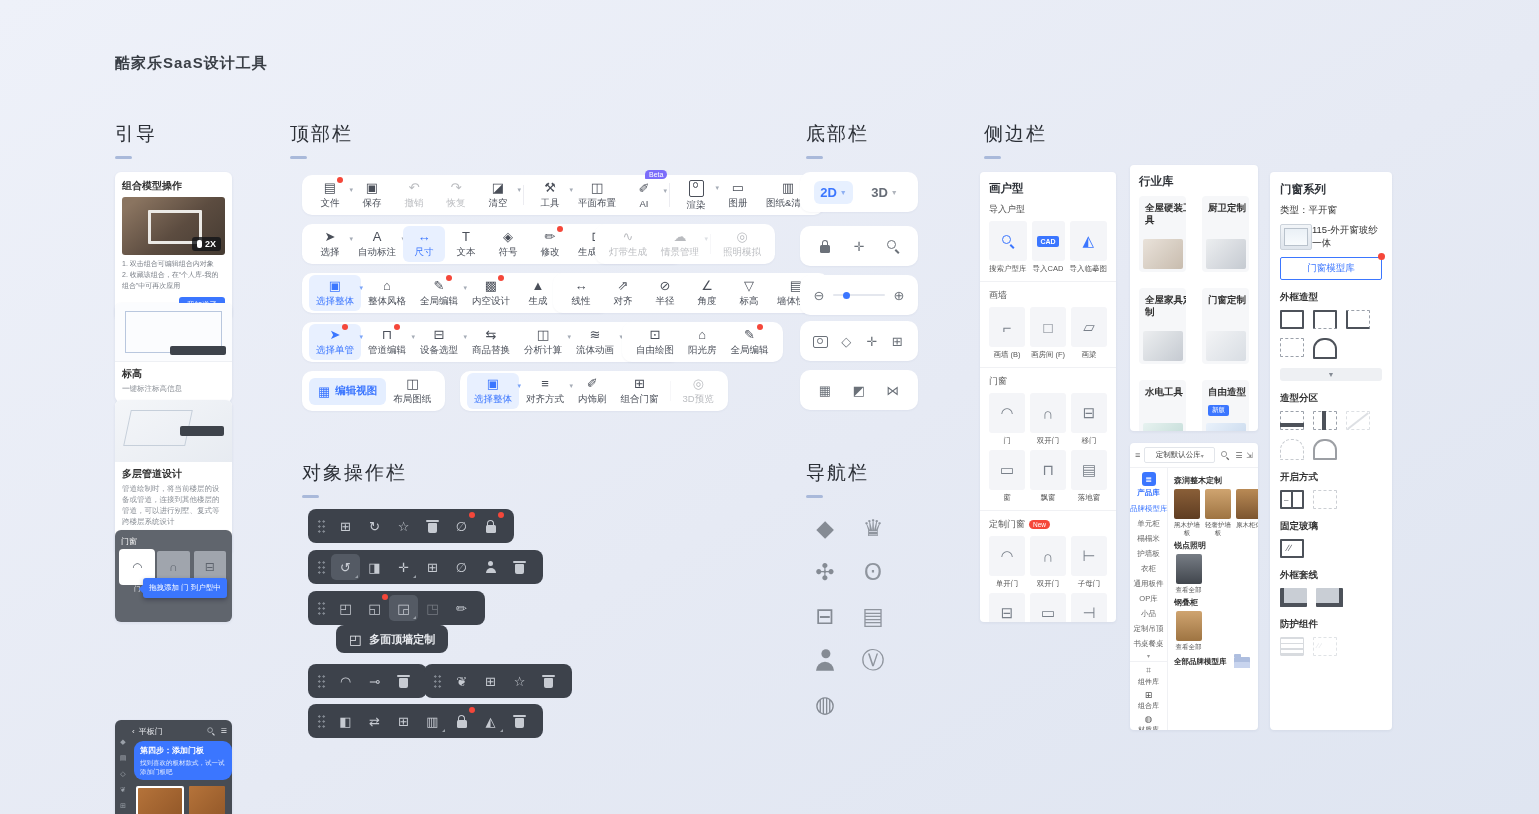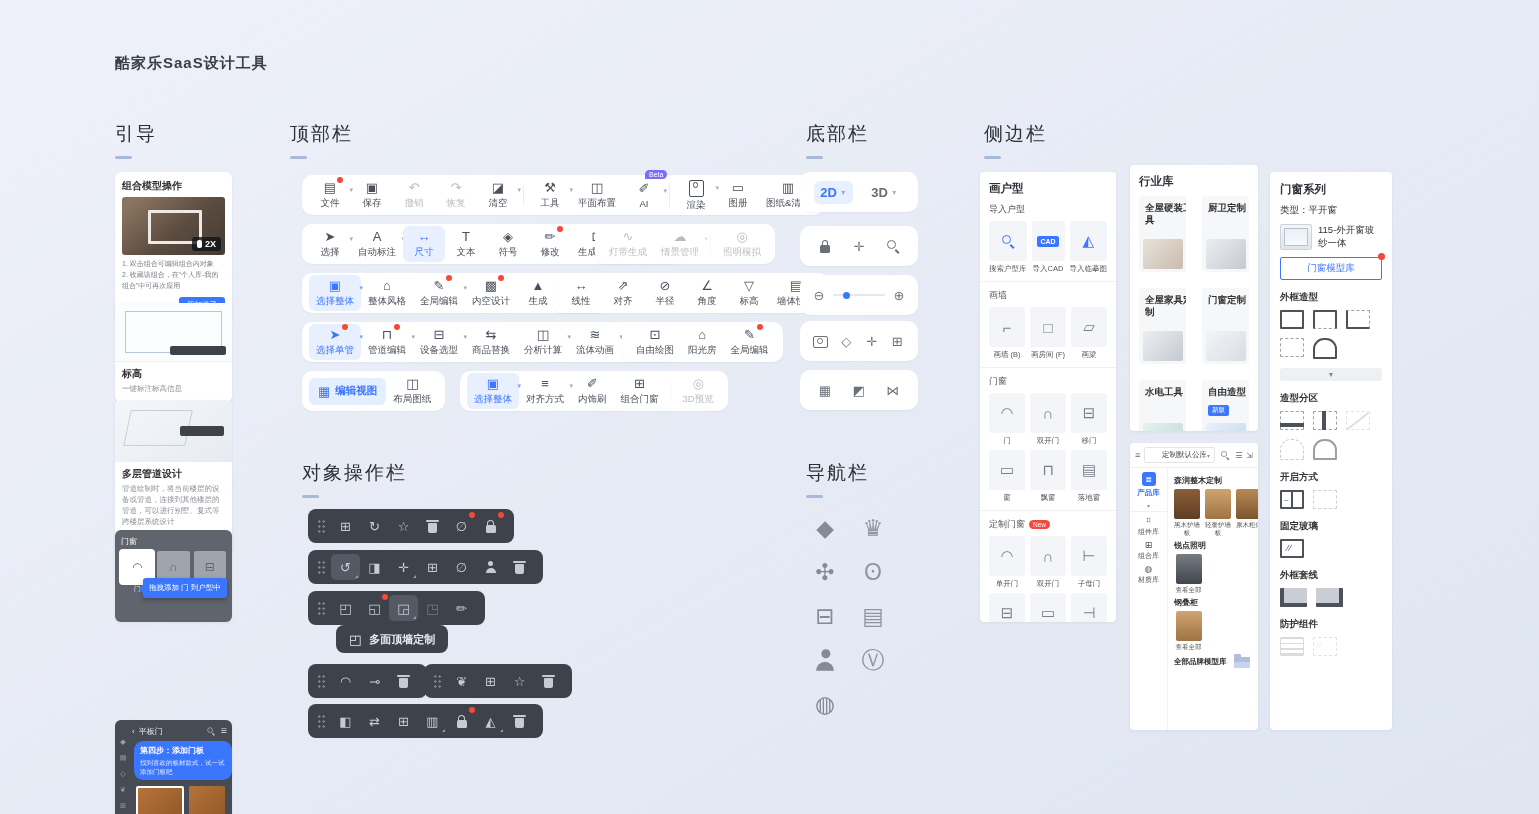--- a/index.html
+++ b/index.html
@@ -90,21 +90,21 @@
   .p2-badge{display:inline-block;background:#3b76ff;color:#fff;font-size:6.5px;padding:1px 4px;border-radius:2px;margin-top:2px}
   .p2-thumb{position:absolute;right:3px;bottom:3px;width:40px;height:30px;border-radius:2px}
   .t-warm{background:linear-gradient(135deg,#e9e2da,#c8bcae)}
   .t-gray{background:linear-gradient(135deg,#eceef0,#c5cad1)}
   .t-light{background:linear-gradient(135deg,#f3f4f6,#d8dde3)}
   .t-teal{background:linear-gradient(135deg,#e7f2f0,#bcd8d3)}
   .t-blue{background:linear-gradient(135deg,#e9f1fb,#c3d5ea)}
 
   
   .lib-head{height:24px;display:flex;align-items:center;gap:4px;padding:0 5px;border-bottom:1px solid #f0f1f4;color:#666}
-  .lib-select{flex:1;display:flex;align-items:center;justify-content:flex-end;border:1px solid #e2e5ea;border-radius:2px;font-size:7.5px;color:#444;padding:2px 4px}
+  .lib-select{flex:1;display:flex;align-items:center;justify-content:center;border:1px solid #e2e5ea;border-radius:2px;font-size:7.5px;color:#444;padding:2px 4px}
   .lib-body{display:flex;height:calc(100% - 25px)}
   .lib-rail{width:38px;border-right:1px solid #f0f1f4;display:flex;flex-direction:column;align-items:center;padding-top:4px;box-sizing:border-box}
   .rail-top{display:flex;flex-direction:column;align-items:center;gap:2px;margin-bottom:3px}
   .rail-top .ric{width:14px;height:14px;background:#3b76ff;border-radius:3px;color:#fff;font-size:8px;display:flex;align-items:center;justify-content:center}
   .rail-top .rlb{font-size:7.5px;color:#3b76ff;font-weight:bold}
   .lib-cat{font-size:7.5px;color:#666;line-height:15px;white-space:nowrap}
   .lib-cat.active{color:#3b76ff}
   .rail-caret{font-size:6px;color:#999;margin:1px 0 2px}
   .rail-bot{border-top:1px solid #f0f1f4;padding-top:3px;display:flex;flex-direction:column;align-items:center;gap:3px;width:100%}
   .rb-item{display:flex;flex-direction:column;align-items:center;gap:1px;color:#555}
@@ -118,21 +118,21 @@
   .w-wood-dark{background:linear-gradient(180deg,#8a5f38,#5f3d22)}
   .w-wood-tall{background:linear-gradient(180deg,#b98a55,#7c5530)}
   .w-dark{background:linear-gradient(180deg,#777d85,#41464d)}
   .lib-ilbl{font-size:6.5px;color:#555;text-align:center;line-height:1.25;margin-top:2px}
   .lib-foot{margin-top:5px;display:flex;align-items:center;justify-content:space-between;padding-right:2px}
   .lib-foot .t{font-size:7.5px;font-weight:bold;color:#333}
 
   
   .p3 .p-glabel{font-size:9.5px;font-weight:bold;color:#333;margin:11px 0 6px}
   .p3-type{font-size:9.5px;color:#333;margin-bottom:7px}
-  .p3-prod{display:flex;gap:6px;align-items:center;margin-bottom:7px}
+  .p3-prod{display:flex;align-items:center;margin-bottom:7px}
   .p3thumb{width:30px;height:24px;background:linear-gradient(#f2f5f8,#dfe5ec);border:1px solid #ccd3db;border-radius:2px;position:relative;flex:none}
   .p3thumb::before{content:"";position:absolute;inset:3px;border:1px solid #b9c2cc;background:linear-gradient(#eaf0f6,#f8fbfd)}
   .p3-pname{font-size:9.5px;color:#333;line-height:1.35}
   .p3-btnwrap{position:relative;margin-bottom:4px}
   .p3-btn{display:block;width:100%;border:1px solid #3b76ff;background:#fff;color:#3b76ff;font-size:9.5px;padding:4px 0;border-radius:2px;text-align:center;font-family:inherit}
   .p3-btnwrap .dot{position:absolute;top:-4px;right:-3px;width:7px;height:7px;border-radius:50%;background:#f5473a}
   .p3-grid{display:flex;flex-wrap:wrap;gap:9px}
   .p3i{width:24px;height:19px;border:2px solid #4d525a;border-radius:1px;position:relative;background:#fff;box-sizing:border-box}
   .p3i.dash{border:1.5px dashed #9ba1aa}
   .p3i.dash-b{border-bottom:1.5px dashed #9ba1aa}
@@ -926,20 +926,32 @@
     <span class="cs-search" style="transform:scale(.65);color:#666"></span>
     <span style="font-size:8px">☰</span>
     <span style="font-size:8px">⇲</span>
   </div>
   <div class="lib-body">
     <div class="lib-rail">
       <div class="rail-top">
         <span class="ric">≣</span>
         <span class="rlb">产品库</span>
       </div>
+      <div style="width:100%;text-align:center">
+        <div class="lib-cat active">品牌模型库</div>
+          <div class="lib-cat">单元柜</div>
+          <div class="lib-cat">榻榻米</div>
+          <div class="lib-cat">护墙板</div>
+          <div class="lib-cat">衣柜</div>
+          <div class="lib-cat">通用板件</div>
+          <div class="lib-cat">OP库</div>
+          <div class="lib-cat">小品</div>
+          <div class="lib-cat">定制吊顶</div>
+          <div class="lib-cat">书桌餐桌</div>
+      </div>
       <div class="rail-caret">▾</div>
       <div class="rail-bot">
         <div class="rb-item">
           <span class="g">⌗</span>
           <span class="t">组件库</span>
         </div>
           <div class="rb-item">
           <span class="g">⊞</span>
           <span class="t">组合库</span>
         </div>

